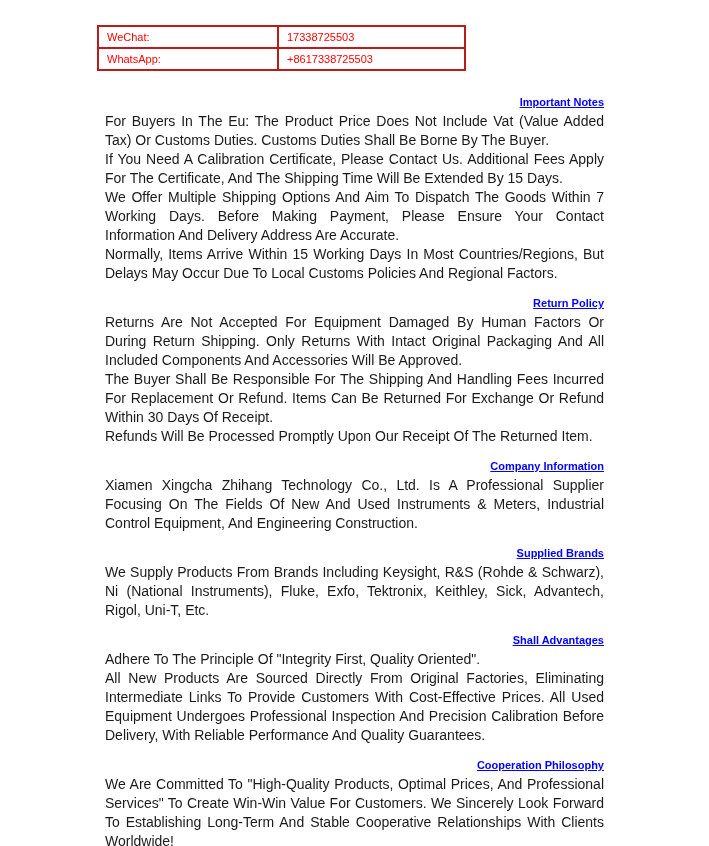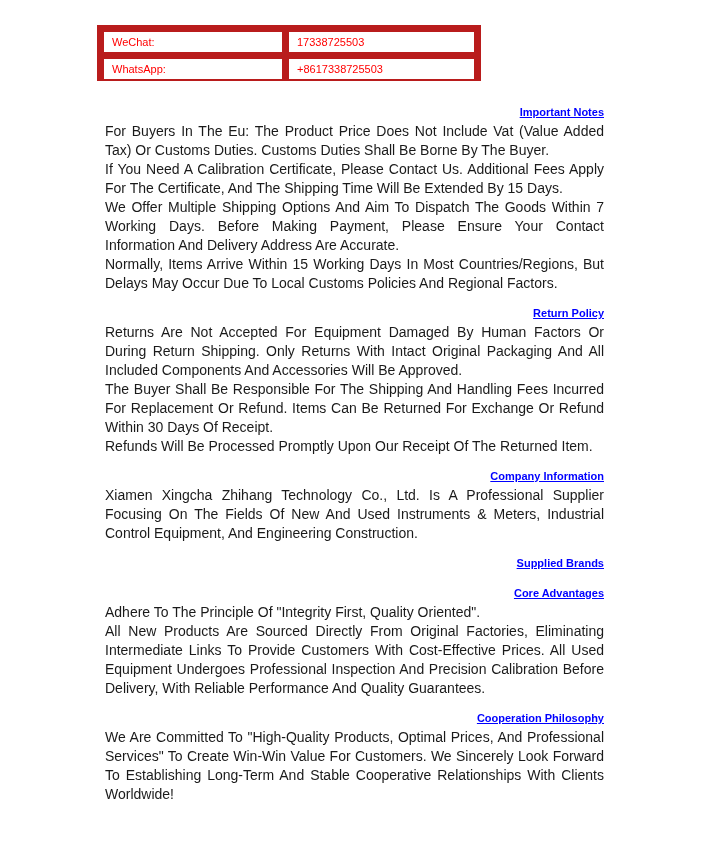--- a/index.html
+++ b/index.html
@@ -20,21 +20,21 @@
     padding: 25px 105px 10px 105px;
     background: #ffffff;
   }
   .contact-table {
     border-collapse: collapse;
     margin-left: -8px;
     table-layout: fixed;
     width: 363px;
   }
   .contact-table td {
-    border: 7px solid #b91c1c;
+    border: 2px solid #b91c1c;
     color: #ff0000;
     font-size: 11px;
     line-height: 14px;
     padding: 3px 8px;
     vertical-align: middle;
     white-space: nowrap;
   }
   .contact-table td.col-label { width: 162px; }
   .contact-table td.col-value { width: 169px; }
   .contact-table tr:last-child td { border-bottom-width: 2px; }
@@ -94,24 +94,25 @@
       <p>Refunds Will Be Processed Promptly Upon Our Receipt Of The Returned Item.</p>
     </div>
 
     <div class="doc-section">
       <h2>Company Information</h2>
       <p>Xiamen Xingcha Zhihang Technology Co., Ltd. Is A Professional Supplier Focusing On The Fields Of New And Used Instruments &amp; Meters, Industrial Control Equipment, And Engineering Construction.</p>
     </div>
 
     <div class="doc-section">
       <h2>Supplied Brands</h2>
+      <p>We Supply Products From Brands Including Keysight, R&amp;S (Rohde &amp; Schwarz), Ni (National Instruments), Fluke, Exfo, Tektronix, Keithley, Sick, Advantech, Rigol, Uni-T, Etc.</p>
     </div>
 
     <div class="doc-section">
-      <h2>Core Advantages</h2>
+      <h2>Shall Advantages</h2>
       <p>Adhere To The Principle Of "Integrity First, Quality Oriented".</p>
       <p>All New Products Are Sourced Directly From Original Factories, Eliminating Intermediate Links To Provide Customers With Cost-Effective Prices. All Used Equipment Undergoes Professional Inspection And Precision Calibration Before Delivery, With Reliable Performance And Quality Guarantees.</p>
     </div>
 
     <div class="doc-section">
       <h2>Cooperation Philosophy</h2>
       <p>We Are Committed To "High-Quality Products, Optimal Prices, And Professional Services" To Create Win-Win Value For Customers. We Sincerely Look Forward To Establishing Long-Term And Stable Cooperative Relationships With Clients Worldwide!</p>
     </div>
 
   </div>

